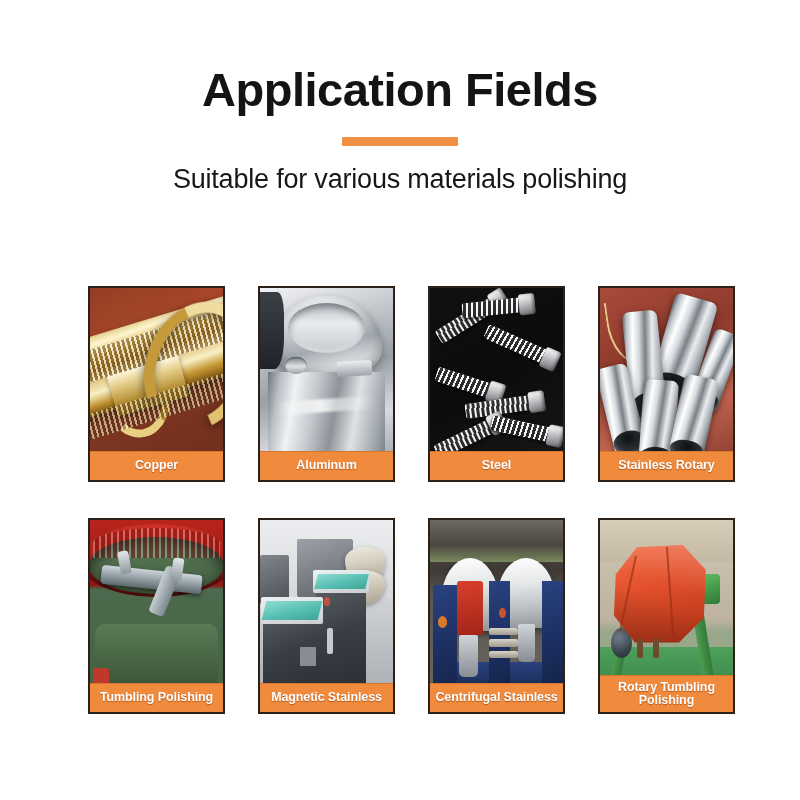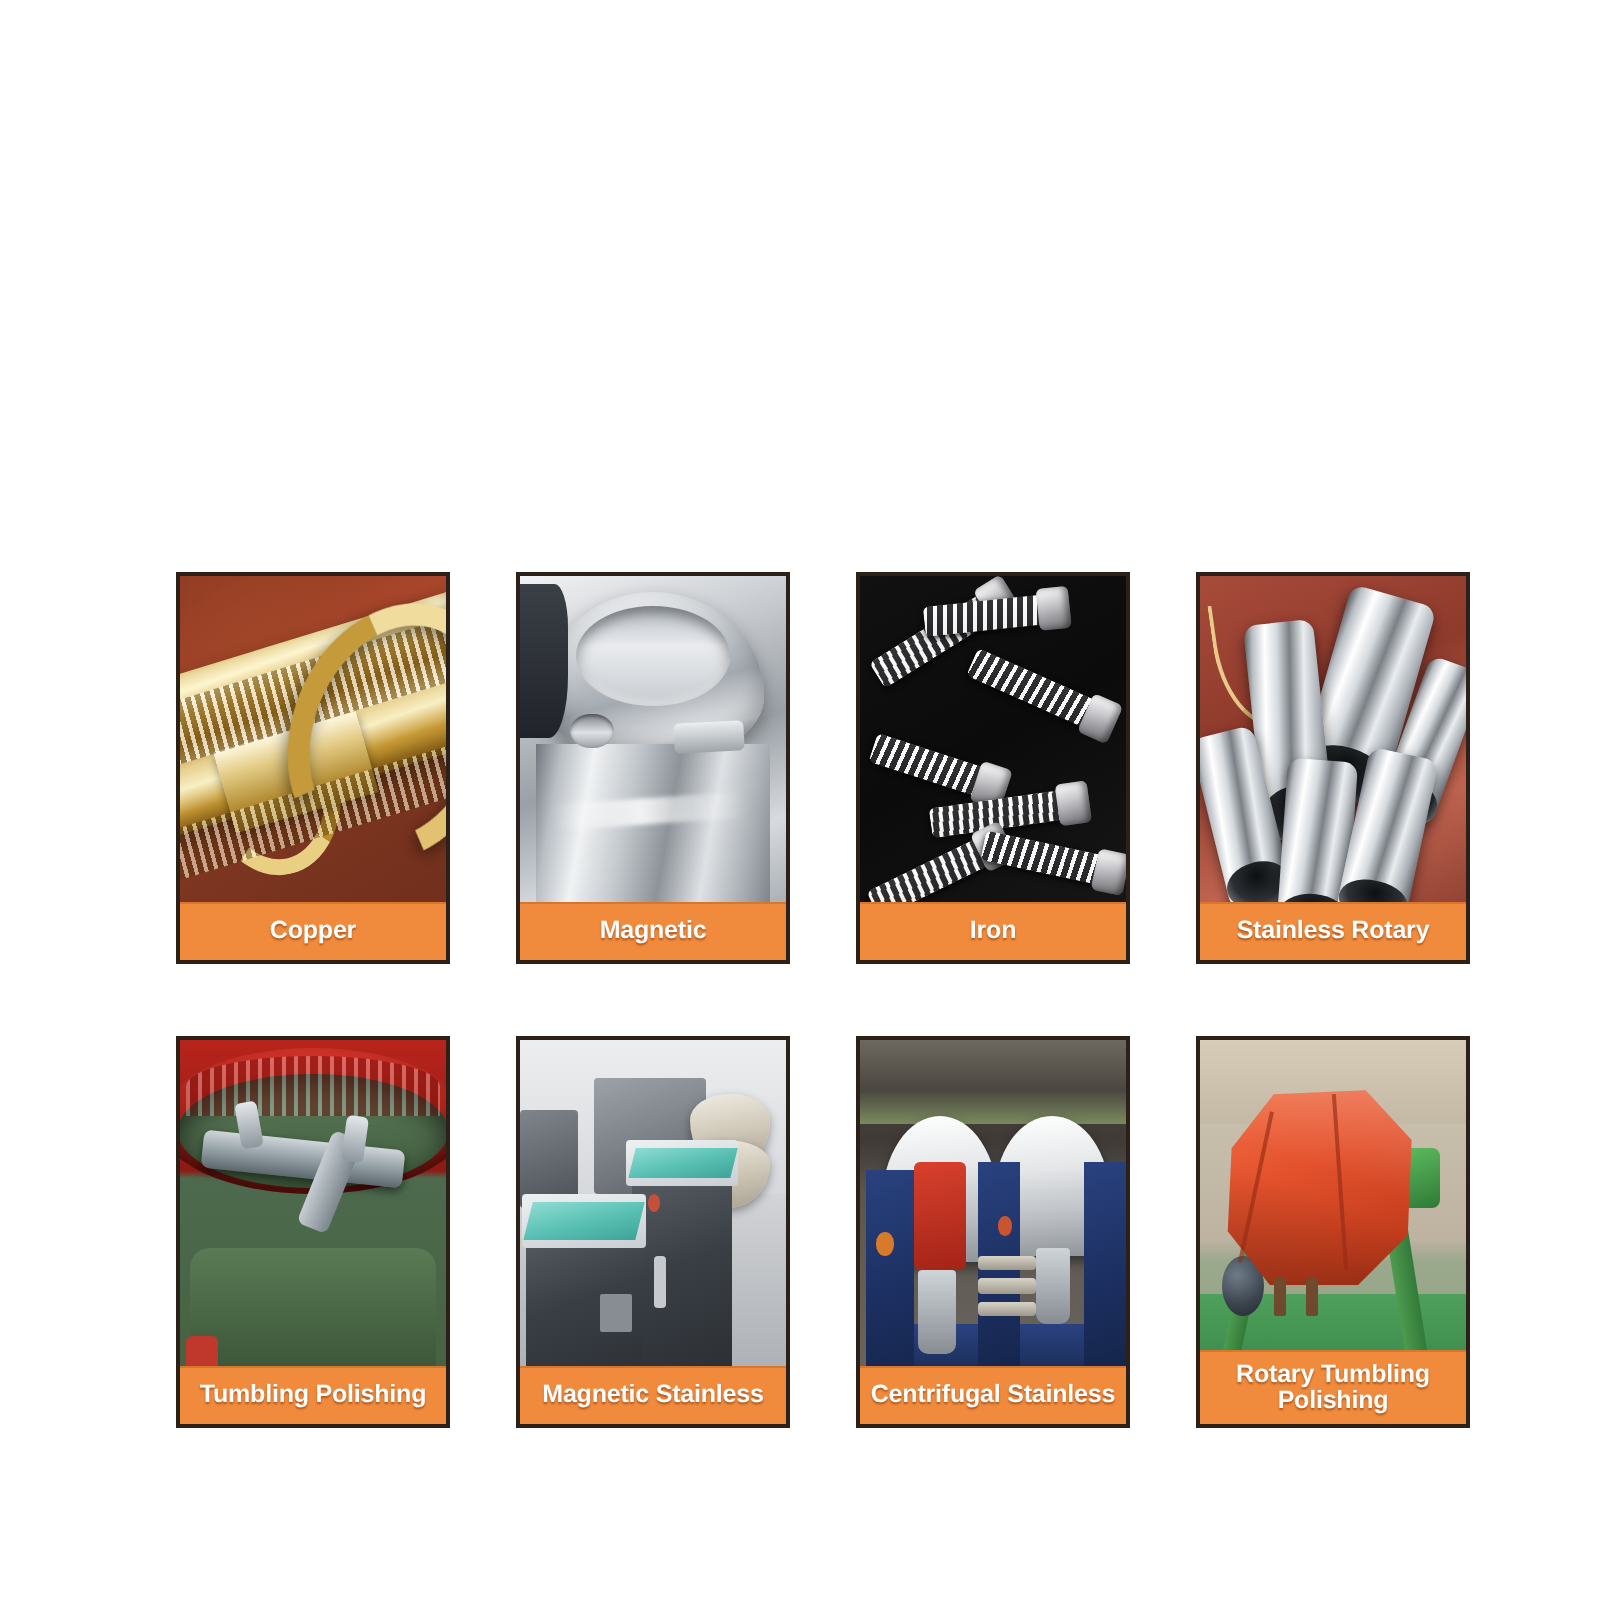--- a/index.html
+++ b/index.html
@@ -592,20 +592,29 @@
     left: 0; top: 0;
     width: 100%; height: 22%;
     background: linear-gradient(180deg, #d6ccb8 0%, #c3b9a5 100%);
   }
 </style>
 </head>
 <body>
 
 <div class="page">
 
+  <div class="header">
+    <h1 class="page-title">Application Fields</h1>
+
+    <div class="divider-wrap">
+      <div class="divider-bar"></div>
+    </div>
+
+    <p class="page-subtitle">Suitable for various materials polishing</p>
+  </div>
 
   <div class="grid">
 
     <div class="grid-row">
 
       <div class="card">
         <div class="card-photo ph-copper">
           <div class="cu-ring2"></div>
           <div class="cu-band"></div>
           <div class="cu-tex"></div>
@@ -618,36 +627,36 @@
 
       <div class="card">
         <div class="card-photo ph-alum">
           <div class="al-body"></div>
           <div class="al-dark"></div>
           <div class="al-boss"></div>
           <div class="al-tab"></div>
           <div class="al-hl"></div>
         </div>
         <div class="card-label">
-          <span class="card-label-text">Magnetic</span>
+          <span class="card-label-text">Aluminum</span>
         </div>
       </div>
 
       <div class="card">
         <div class="card-photo ph-iron">
           <div class="screw s1"></div>
           <div class="screw s2"></div>
           <div class="screw s3"></div>
           <div class="screw s4"></div>
           <div class="screw s5"></div>
           <div class="screw s6"></div>
           <div class="screw s7"></div>
         </div>
         <div class="card-label">
-          <span class="card-label-text">Iron</span>
+          <span class="card-label-text">Steel</span>
         </div>
       </div>
 
       <div class="card">
         <div class="card-photo ph-steel">
           <div class="st-wire"></div>
           <div class="tube t6"></div>
           <div class="tube t1"></div>
           <div class="tube t2"></div>
           <div class="tube t3"></div>

